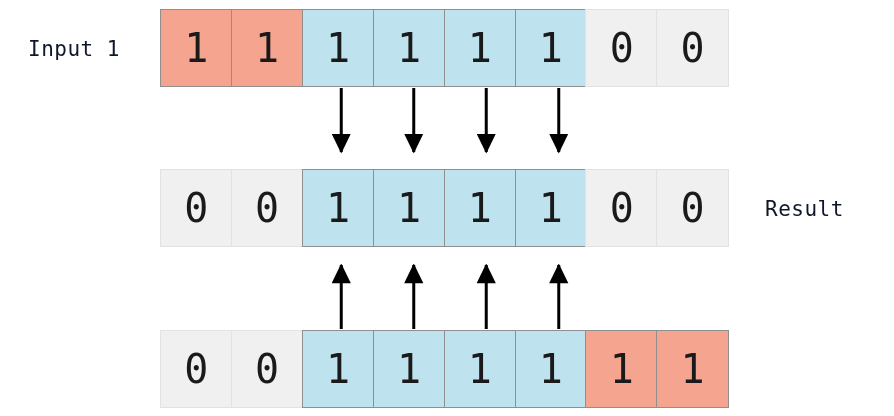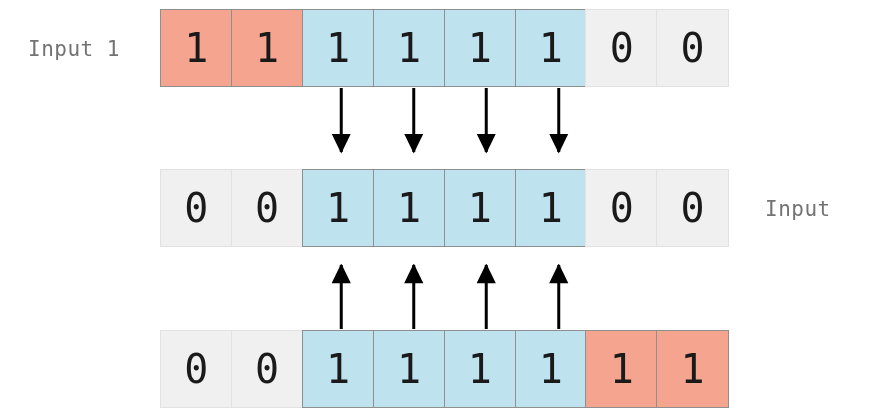--- a/index.html
+++ b/index.html
@@ -58,21 +58,21 @@
   }
   .cell.c-salmon {
     background: #f4a48f;
     border-color: #8f8f8f;
   }
 
   
   .side-label {
     position: absolute;
     font-size: 21px;
-    color: #737373;
+    color: #0f172a;
     letter-spacing: 0.5px;
     font-family: "DejaVu Sans Mono", "Liberation Mono", monospace;
     white-space: nowrap;
     text-align: right;
   }
   #label-input1 { left: 28px;  top: 37px; }
   #label-input2 { left: 28px;  top: 358px; }
   #label-result { left: 765px; top: 197px; }
 
   
@@ -116,21 +116,21 @@
     <div class="cell c-plain">0</div>
     <div class="cell c-blue">1</div>
     <div class="cell c-blue">1</div>
     <div class="cell c-blue">1</div>
     <div class="cell c-blue">1</div>
     <div class="cell c-salmon">1</div>
     <div class="cell c-salmon">1</div>
   </div>
 
   <div class="side-label" id="label-input1">Input 1</div>
-  <div class="side-label" id="label-result">Input</div>
+  <div class="side-label" id="label-result">Result</div>
 
   <svg class="arrows" viewBox="0 0 894 416" width="894" height="416">
     <defs>
       <marker id="arrowhead-down" markerWidth="7" markerHeight="7" refX="3.2" refY="6.1" orient="0" markerUnits="strokeWidth">
         <path d="M0,0 L6.4,0 L3.2,6.6 Z" fill="#000000"></path>
       </marker>
       <marker id="arrowhead-up" markerWidth="7" markerHeight="7" refX="3.2" refY="0.5" orient="0" markerUnits="strokeWidth">
         <path d="M3.2,0 L6.4,6.6 L0,6.6 Z" fill="#000000"></path>
       </marker>
     </defs>

